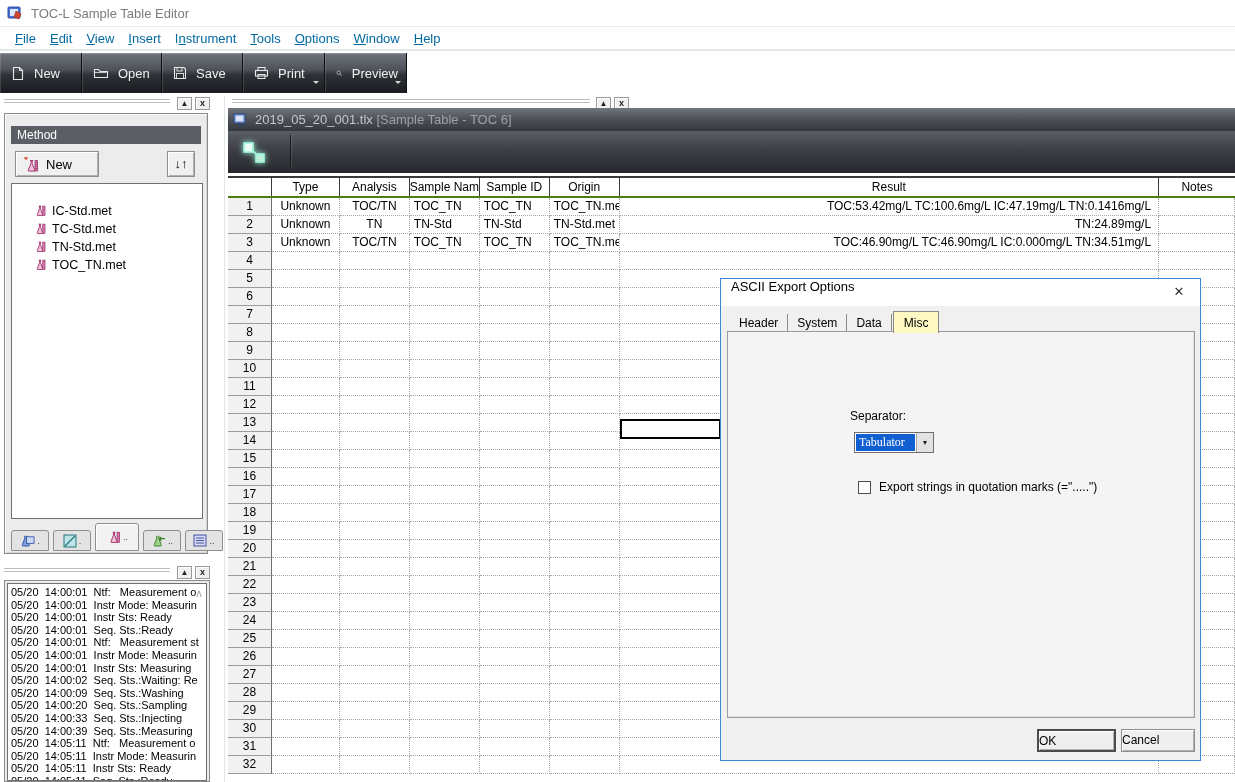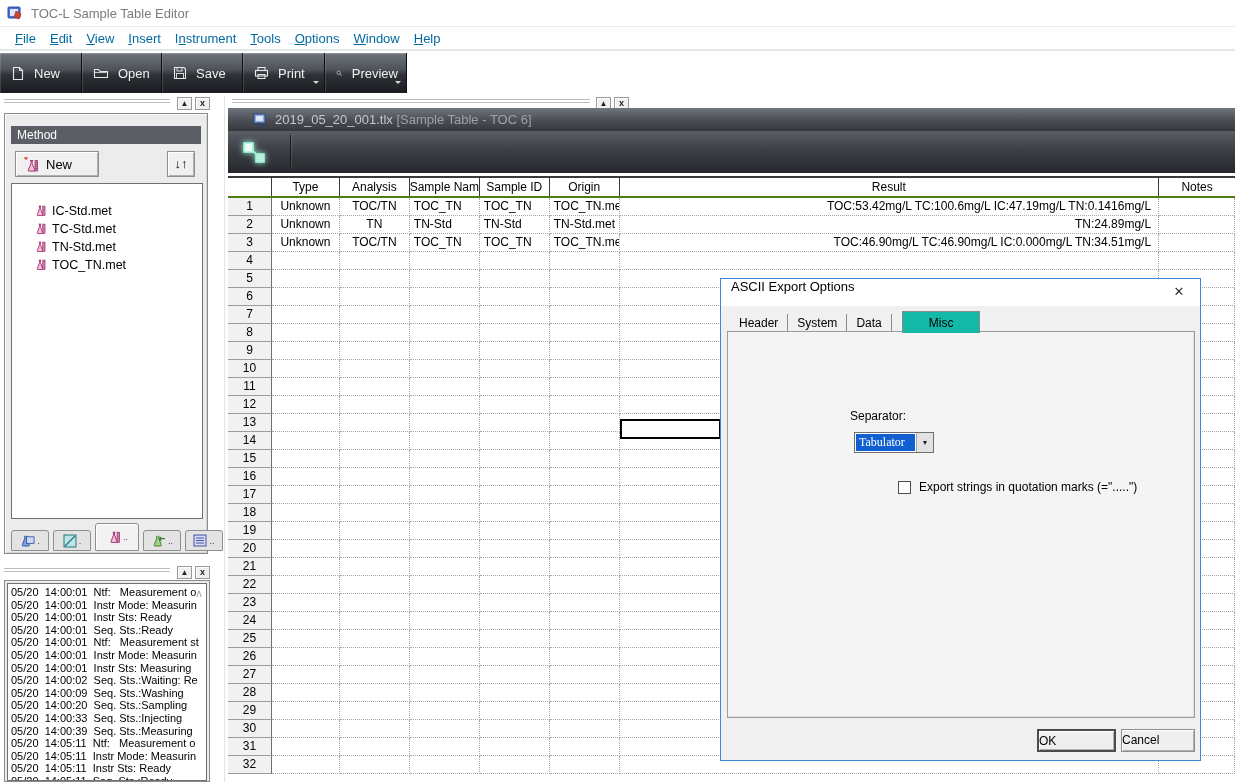--- a/index.html
+++ b/index.html
@@ -69,21 +69,21 @@
   .log-panel { position:absolute; left:4px; top:580px; width:206px; height:202px;
     background:#ececec; border:1px solid #8a8a8a; }
   .log-list { position:absolute; left:2px; top:2px; right:2px; bottom:0;
     background:#fff; border:1px solid #6f6f6f; overflow:hidden; padding:2px 0 0 3px; }
   .log-line { font-size:11px; line-height:12.6px; white-space:pre; color:#000; }
   .log-scroll-up { position:absolute; right:3px; top:3px; font-size:11px; color:#a8a8a8; }
 
   
   .vsplit { position:absolute; left:224px; top:96px; width:1px; height:686px; background:#e3e3e3; }
   .doc-titlebar { position:absolute; left:228px; top:108px; width:1007px; height:23px;
-    display:flex; align-items:center; gap:7px; padding-left:24px; font-size:13px;
+    display:flex; align-items:center; gap:7px; padding-left:4px; font-size:13px;
     background:linear-gradient(180deg,#71757c,#4a4d53 55%,#35383d); }
   .doc-titlebar .fname { color:#c3c7cb; }
   .doc-titlebar .fsuffix { color:#9da1a7; }
   .link-toolbar { position:absolute; left:228px; top:131px; width:1007px; height:42px;
     background:linear-gradient(180deg,#5a5e65,#3c3f45 45%,#25272c); }
   .link-toolbar .sep { position:absolute; left:62px; top:4px; bottom:4px; width:1px;
     background:#17181b; box-shadow:1px 0 0 rgba(255,255,255,.12); }
   .link-icon-wrap { position:absolute; left:13px; top:8px; filter:drop-shadow(0 0 3px #9ff5da); }
 
   
@@ -107,33 +107,33 @@
   
   .dialog { position:absolute; left:720px; top:278px; width:481px; height:483px;
     background:#f0f0f0; border:1px solid #3c87d8; z-index:10; }
   .dlg-titlebar { position:absolute; left:0; top:0; right:0; height:27px; background:#fff;
     display:flex; padding-left:10px; font-size:13px; }
   .dlg-close { position:absolute; right:8px; top:3px; width:26px; height:20px;
     text-align:center; font-size:13px; line-height:20px; color:#333; }
   .dlg-tabs { position:absolute; left:9px; top:31px; height:22px; display:flex; align-items:flex-end; }
   .dtab { height:18px; display:flex; align-items:center; padding:0 9px; font-size:12px;
     border-right:1px solid #8a8a8a; }
-  .dtab.active { height:22px; background:#14b8a6; border:1px solid #8a8a8a; border-bottom:none;
-    margin-left:10px; margin-bottom:-1px; padding:0 26px; position:relative; z-index:3; }
+  .dtab.active { height:22px; background:#fef9c3; border:1px solid #8a8a8a; border-bottom:none;
+    margin-left:1px; margin-bottom:-1px; padding:0 10px; position:relative; z-index:3; }
   .dlg-panel { position:absolute; left:6px; top:52px; width:468px; height:387px;
     border:1px solid #9b9b9b; background:#f4f4f4;
     box-shadow:inset -1px -1px 0 #e2e2e2; }
   .dlg-sep-label { position:absolute; left:129px; top:130px; font-size:12px; }
   .combo { position:absolute; left:133px; top:153px; width:80px; height:21px;
     display:flex; background:#fff; border:1px solid #6f6f6f;font-family:Liberation Serif, serif; }
   .combo-val { flex:1; margin:1px; background:#1160d2; color:#fff; font-size:12px;
     line-height:17px; padding:0 3px; white-space:nowrap; overflow:hidden; }
   .combo-btn { width:17px; background:#e2e2e2; border-left:1px solid #a3a3a3;
     display:flex; align-items:center; justify-content:center; font-size:7px; color:#222; }
-  .checkbox-row { position:absolute; left:137px; top:201px; display:flex; align-items:flex-end; gap:8px;margin-left:40px; }
+  .checkbox-row { position:absolute; left:137px; top:201px; display:flex; align-items:flex-end; gap:8px; }
   .checkbox { width:13px; height:13px; background:#fff; border:1px solid #4d4d4d; }
   .checkbox-label { font-size:12px; }
   .dlg-btn { position:absolute; height:23px; font-size:12px; text-align:left; line-height:20px; }
   .dlg-ok { left:316px; top:450px; width:79px; border:2px solid #4c4c4c;
     background:#efefef; box-shadow:inset 1px 1px 0 #fff, inset -1px -1px 0 #b0b0b0; }
   .dlg-cancel { left:400px; top:450px; width:74px; border:1px solid #8f8f8f;
     background:#efefef; box-shadow:inset 1px 1px 0 #fff, inset -1px -1px 0 #b0b0b0; line-height:21px; }
 </style>
 </head>
 <body>

